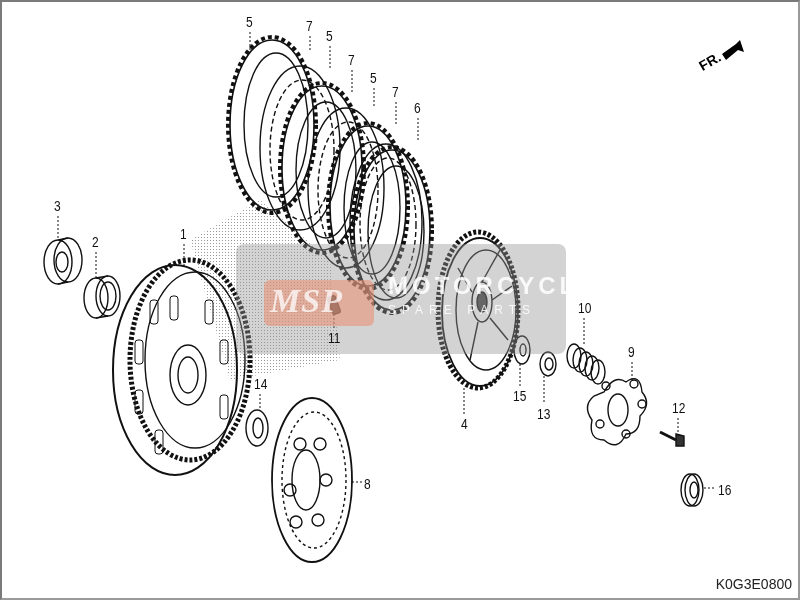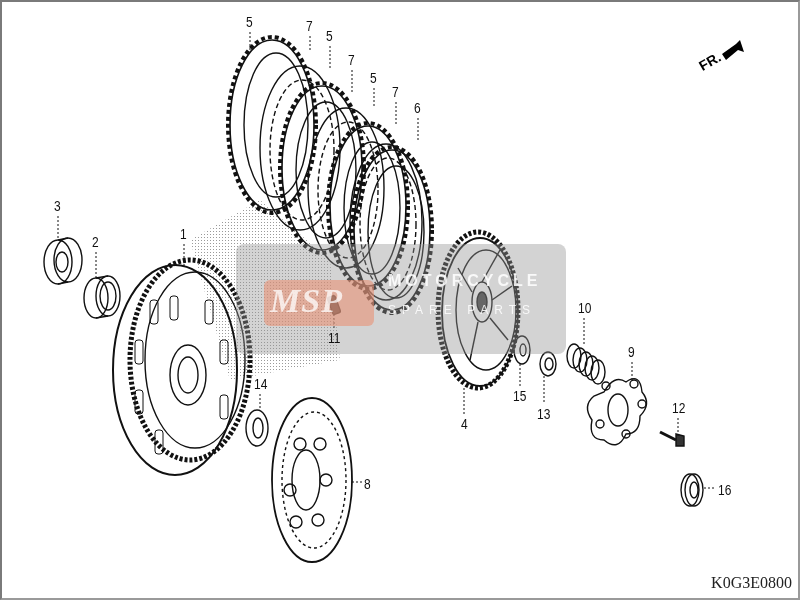--- a/index.html
+++ b/index.html
@@ -1,24 +1,24 @@
 <!DOCTYPE html>
 <html><head>
 <meta charset="utf-8">
 <style>
   html, body { margin: 0; padding: 0; background: #ffffff; }
   body { width: 800px; height: 600px; position: relative; overflow: hidden; font-family: "Liberation Sans", sans-serif; }
   .frame { position: absolute; left: 0; top: 0; width: 796px; height: 596px; border-top: 2px solid #7a7a7a; border-left: 2px solid #7a7a7a; border-right: 2px solid #9a9a9a; border-bottom: 2px solid #9a9a9a; box-sizing: content-box; }
   svg.diagram { position: absolute; left: 0; top: 0; }
   .callout { position: absolute; font-family: "Liberation Sans", sans-serif; font-size: 15px; color: #111; transform: scaleX(0.8); transform-origin: left top; line-height: 1; }
-  .code { position: absolute; right: 8px; bottom: 8px; font-size: 16px; color: #222; font-family: Liberation Serif, serif; letter-spacing: 0px; }
+  .code { position: absolute; right: 8px; bottom: 8px; font-size: 14px; color: #222; font-family: Liberation Sans, sans-serif; letter-spacing: 0px; }
   .wm { position: absolute; left: 236px; top: 244px; width: 330px; height: 110px; background: rgba(150,150,150,0.42); border-radius: 8px; }
   .wm-logo { position: absolute; left: 264px; top: 280px; width: 110px; height: 46px; background: rgba(235,140,110,0.55); border-radius: 6px; }
   .wm-logo-text { position: absolute; left: 270px; top: 282px; font-size: 34px; font-style: italic; font-weight: bold; color: rgba(255,255,255,0.75); letter-spacing: 1px; font-family: Liberation Serif, serif; }
-  .wm-line1 { position: absolute; left: 388px; top: 272px; font-size: 16px; font-weight: bold; color: rgba(255,255,255,0.85); letter-spacing: 4px; }
+  .wm-line1 { position: absolute; left: 388px; top: 272px; font-size: 24px; font-weight: bold; color: rgba(255,255,255,0.85); letter-spacing: 4px; }
   .wm-line2 { position: absolute; left: 388px; top: 303px; font-size: 12px; color: rgba(255,255,255,0.85); letter-spacing: 6px; }
   .fr { position: absolute; left: 696px; top: 60px; font-weight: bold; font-size: 14px; transform: rotate(-30deg); transform-origin: left top; color: #000; }
 </style>
 </head>
 <body>
 
 <div class="frame"></div>
 
 <svg class="diagram" width="800" height="600" viewBox="0 0 800 600">
   <defs>

